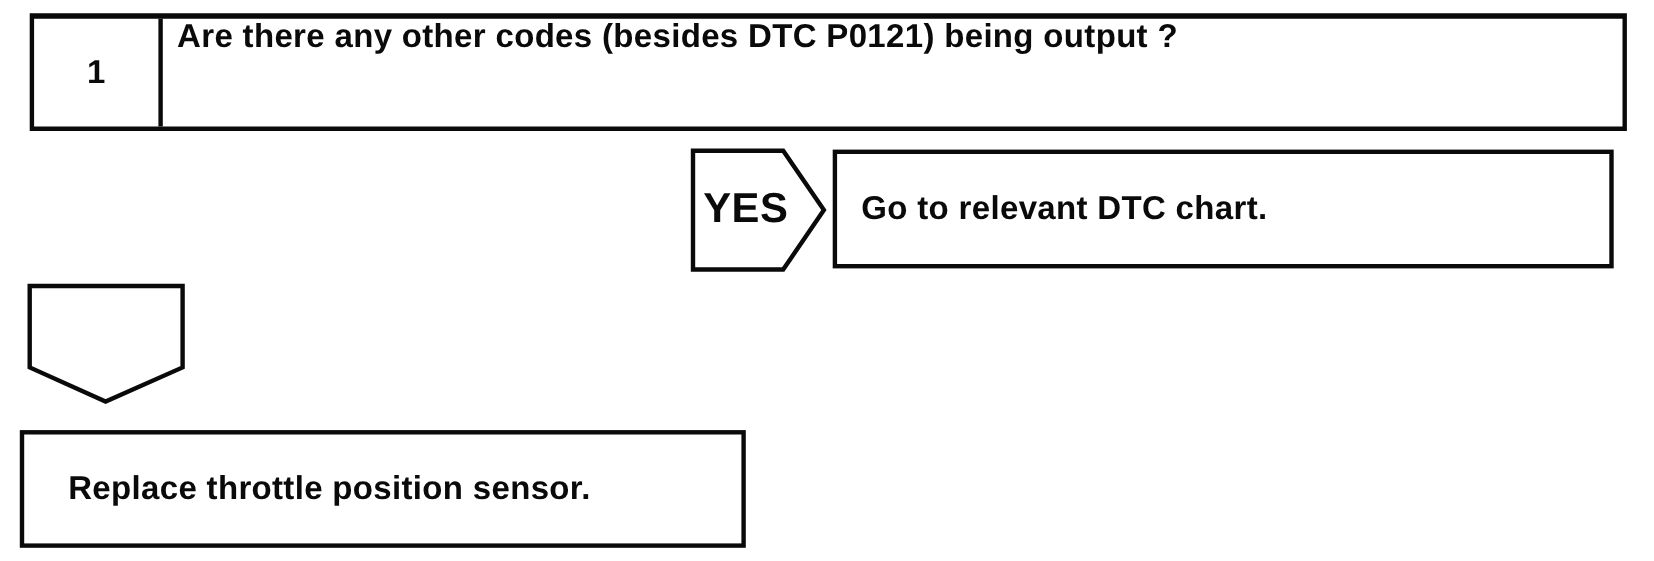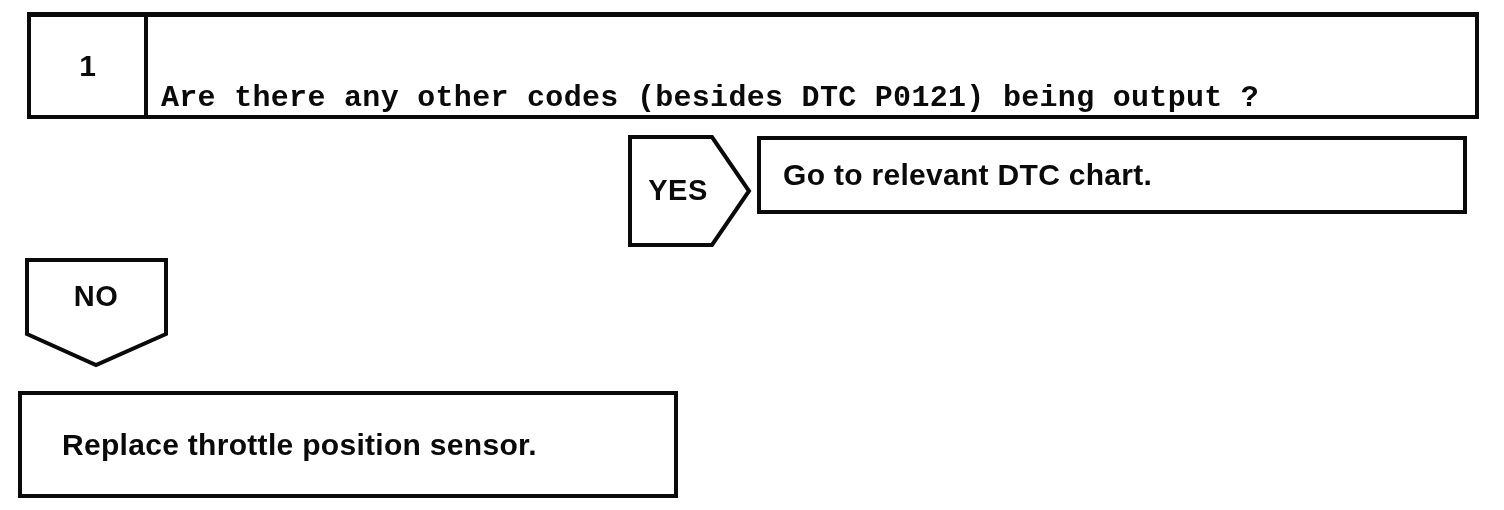--- a/index.html
+++ b/index.html
@@ -37,33 +37,32 @@
     width: 113px;
     border-right: 4px solid #0a0a0a;
     display: flex;
     align-items: center;
     justify-content: center;
     font-size: 30px;
   }
   .qtext-cell {
     flex: 1;
     display: flex;
-    align-items: flex-end;
+    align-items: flex-start;
     padding-left: 13px;
     font-size: 30px;
     letter-spacing: 0.3px;
     white-space: nowrap;
-    font-family: Liberation Mono, monospace;
   }
   
   .yes-result-box {
     left: 757px;
     top: 136px;
     width: 710px;
-    height: 78px;
+    height: 108px;
     display: flex;
     align-items: center;
     padding-left: 22px;
     font-size: 30px;
     letter-spacing: 0.3px;
   }
   
   .no-result-box {
     left: 18px;
     top: 391px;
@@ -85,21 +84,21 @@
   }
   .no-pent-svg {
     left: 25px;
     top: 257px;
   }
   .pent-label {
     position: absolute;
     display: flex;
     align-items: center;
     justify-content: center;
-    font-size: 29px;
+    font-size: 38px;
     letter-spacing: 0.5px;
     text-align: right;
   }
   .yes-label {
     left: 630px;
     top: 137px;
     width: 96px;
     height: 106px;
   }
   .no-label {
@@ -134,19 +133,18 @@
   </svg>
   <div class="pent-label yes-label">YES</div>
 
   <div class="node-box yes-result-box">
     <span>Go to relevant DTC chart.</span>
   </div>
 
   <svg class="pent-svg no-pent-svg" width="146" height="112">
     <polygon class="pent-shape" points="2,3 141,3 141,77 71,108 2,77"></polygon>
   </svg>
-  <div class="pent-label no-label">NO</div>
 
   <div class="node-box no-result-box">
     <span>Replace throttle position sensor.</span>
   </div>
 
 </div>
 
 </body></html>

